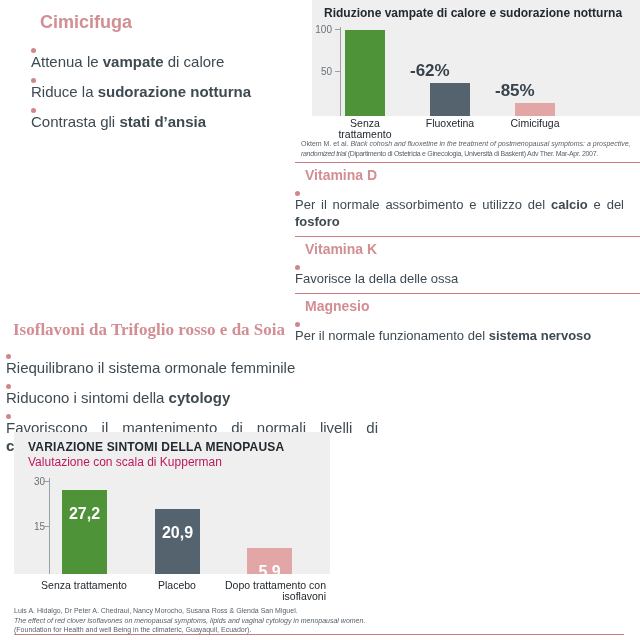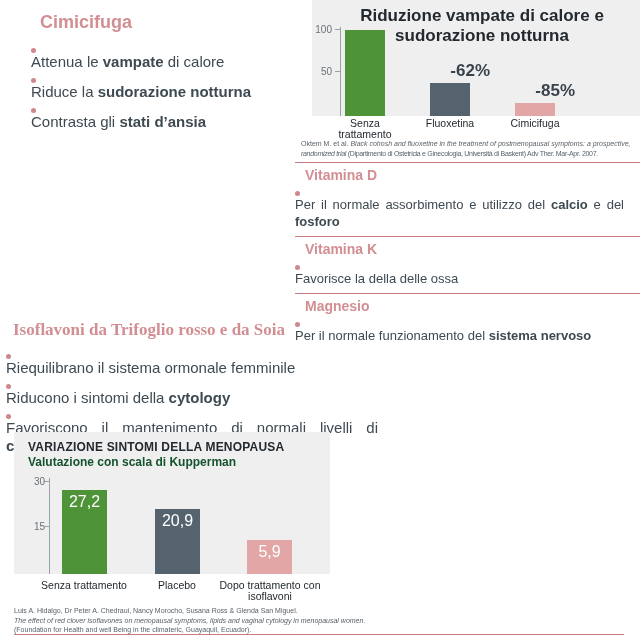--- a/index.html
+++ b/index.html
@@ -37,29 +37,29 @@
 
   
   .supp{position:absolute;left:295px;top:162px;width:345px;}
   .supp-sec{border-top:1px solid var(--divider);padding:4px 16px 6px 0;}
 
   
   .panel{position:absolute;background:var(--panel);}
   .top-panel{left:312px;top:0;width:328px;height:116px;}
   .bot-panel{left:14px;top:432px;width:316px;height:142px;}
   .chart-title{position:absolute;font-weight:bold;color:var(--dark);}
-  .top-panel .chart-title{left:12px;top:6px;font-size:17px;text-align:center;}
+  .top-panel .chart-title{left:12px;top:6px;font-size:12px;}
   .bot-panel .chart-title{left:14px;top:8px;font-size:12px;letter-spacing:.2px;}
-  .bot-panel .chart-sub{position:absolute;left:14px;top:23px;font-size:12px;font-weight:bold;color:#14532d;}
+  .bot-panel .chart-sub{position:absolute;left:14px;top:23px;font-size:12px;font-weight:normal;color:#be185d;}
   .ytick{position:absolute;font-size:10px;color:var(--tick);text-align:right;width:18px;}
   .tickmark{position:absolute;height:1px;background:var(--axis);}
   .yaxis{position:absolute;width:1px;background:var(--axis);}
   .bar{position:absolute;bottom:0;}
-  .above-label{position:absolute;width:80px;text-align:right;font-size:17px;font-weight:bold;color:#39434c;}
-  .bar-val{display:block;text-align:center;margin-top:4px;font-size:16px;font-weight:normal;color:#fff;line-height:16px;}
+  .above-label{position:absolute;width:80px;text-align:left;font-size:17px;font-weight:bold;color:#39434c;}
+  .bar-val{display:block;text-align:center;margin-top:16px;font-size:16px;font-weight:bold;color:#fff;line-height:16px;}
   .xlab{position:absolute;text-align:center;font-size:10.5px;font-weight:normal;color:var(--dark);line-height:11px;}
 
   
   .cite{position:absolute;font-size:7px;line-height:9.5px;color:var(--cite);}
   .top-cite{left:301px;top:139px;width:400px;}
   .top-cite .cite-line{white-space:nowrap;}
   .top-cite .l2{letter-spacing:-0.3px;}
   .bot-cite{left:14px;top:606px;width:600px;}
   .bottom-rule{position:absolute;left:14px;top:634px;width:610px;height:1px;background:var(--divider);}
 </style>
@@ -153,27 +153,27 @@
     <div class="ytick" style="left:13px;top:89px;">15</div>
     <div class="tickmark" style="left:29px;top:49px;width:6px;"></div>
     <div class="tickmark" style="left:29px;top:94px;width:6px;"></div>
     <div class="yaxis" style="left:35px;top:46px;height:96px;"></div>
     <div class="bar" style="left: 48px; width: 45px; height: 84px; background: rgb(79, 147, 57);">
       <span class="bar-val">27,2</span>
     </div>
     <div class="bar" style="left: 141px; width: 45px; height: 65px; background: rgb(85, 99, 110);">
       <span class="bar-val">20,9</span>
     </div>
-    <div class="bar" style="left: 233px; width: 45px; height: 34px; background: rgb(226, 166, 167);">
+    <div class="bar" style="left: 233px; width: 45px; height: 26px; background: rgb(226, 166, 167);">
       <span class="bar-val">5,9</span>
     </div>
   </section>
   <div class="xlab" style="left:40px;top:580px;width:88px;">Senza trattamento</div>
   <div class="xlab" style="left:137px;top:580px;width:80px;">Placebo</div>
-  <div class="xlab" style="left:214px;top:580px;width:112px;">Dopo trattamento con isoflavoni</div>
+  <div class="xlab" style="left:214px;top:580px;width:112px;text-align:right;">Dopo trattamento con isoflavoni</div>
 
   <div class="cite bot-cite">
     <div class="cite-line">Luis A. Hidalgo, Dr Peter A. Chedraui, Nancy Morocho, Susana Ross &amp; Glenda San Miguel.</div>
     <div class="cite-line"><i>The effect of red clover isoflavones on menopausal symptoms, lipids and vaginal cytology in menopausal women.</i></div>
     <div class="cite-line">(Foundation for Health and well Being in the climateric, Guayaquil, Ecuador).</div>
   </div>
 
   <div class="bottom-rule"></div>
 
 </div>

